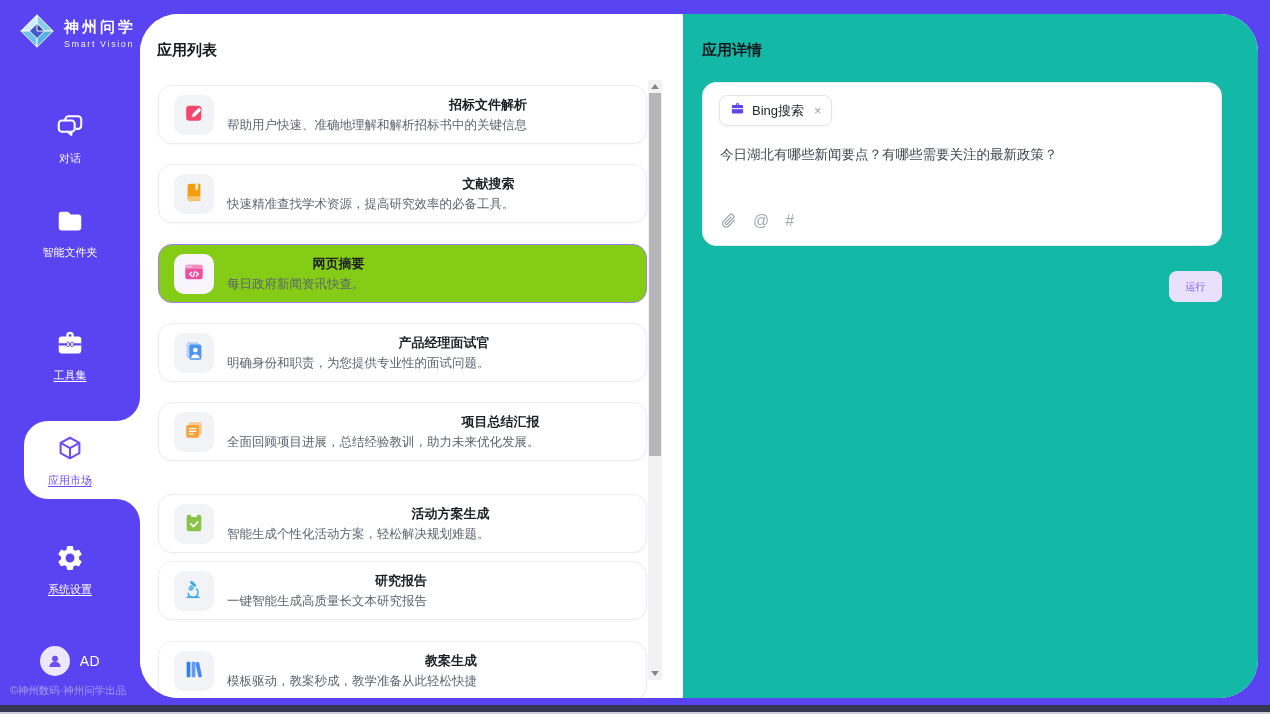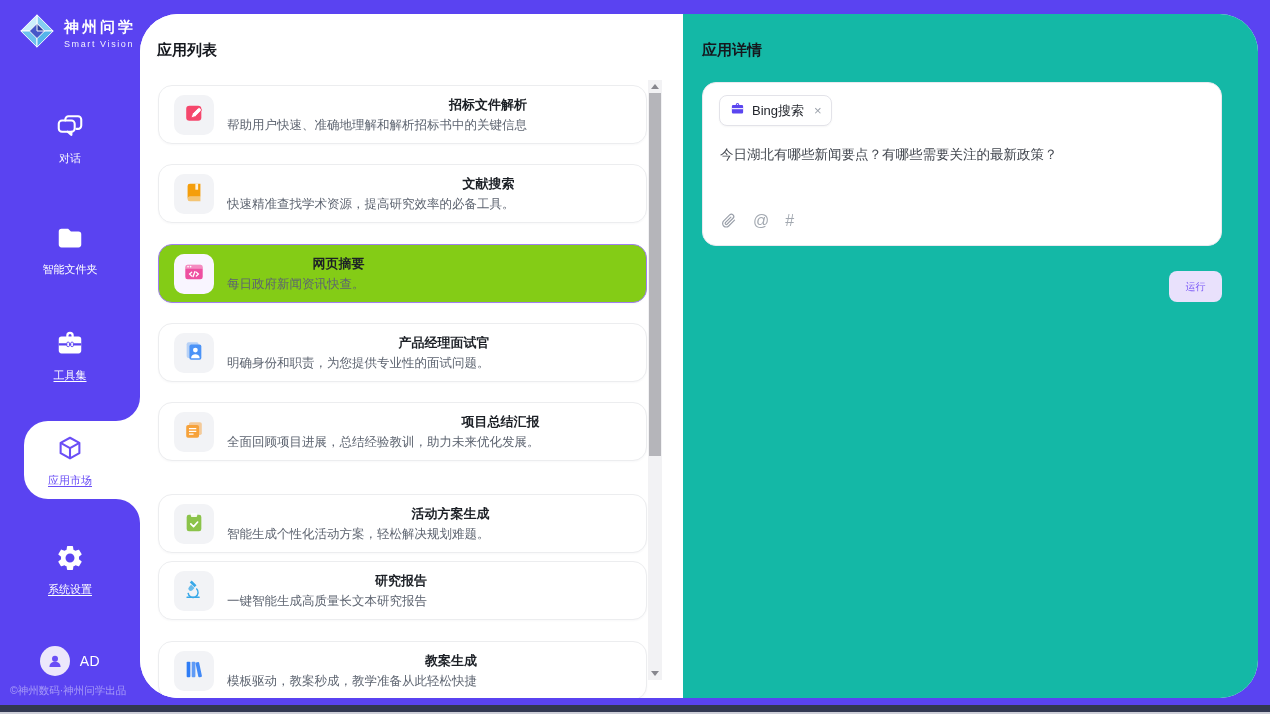--- a/index.html
+++ b/index.html
@@ -110,21 +110,21 @@
         <div class="nav-item" style="top: 112px;">
           <span class="nav-ic">
             <svg viewBox="0 0 32 32" width="30" height="30" fill="none" stroke="#fff" stroke-width="2.2" stroke-linecap="round" stroke-linejoin="round">
       <path d="M11 9V8a3.5 3.5 0 013.5-3.5h10A3.5 3.5 0 0128 8v6.5a3.5 3.5 0 01-3.5 3.5H23"></path>
       <rect x="4" y="9" width="17" height="12" rx="3.5"></rect>
       <path d="M13.5 21l4 3.4V21"></path>
             </svg>
           </span>
           <span class="nav-label">对话</span>
         </div>
-        <div class="nav-item" style="top: 223px;">
+        <div class="nav-item" style="top: 206px;">
           <span class="nav-ic">
             <svg viewBox="0 0 32 32" width="30" height="30">
       <path d="M4 9a3 3 0 013-3h7l3 3h8a3 3 0 013 3v11a3 3 0 01-3 3H7a3 3 0 01-3-3V9z" fill="#fff"></path>
             </svg>
           </span>
           <span class="nav-label">智能文件夹</span>
         </div>
         <div class="nav-item" style="top: 329px;">
           <span class="nav-ic">
             <svg viewBox="0 0 32 32" width="30" height="30">

